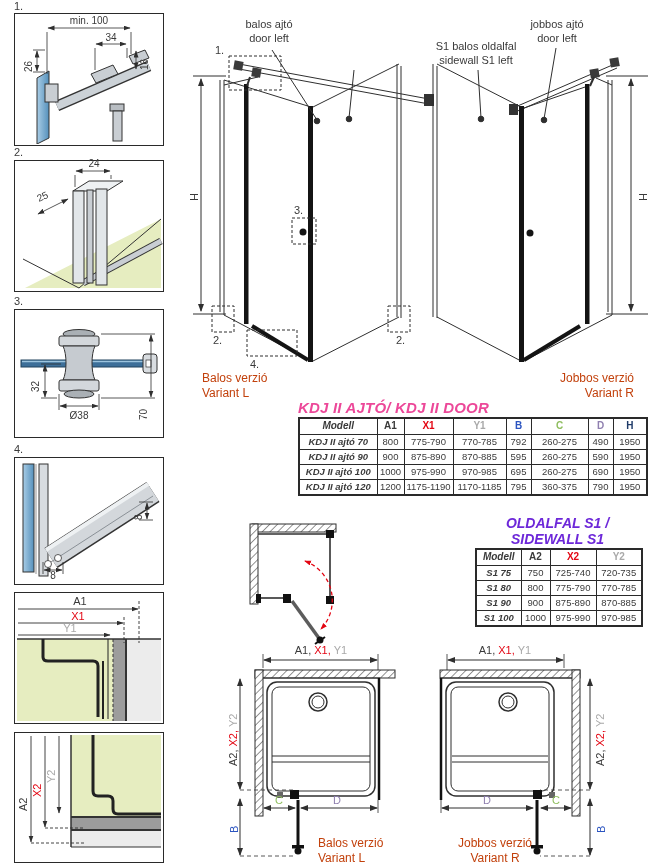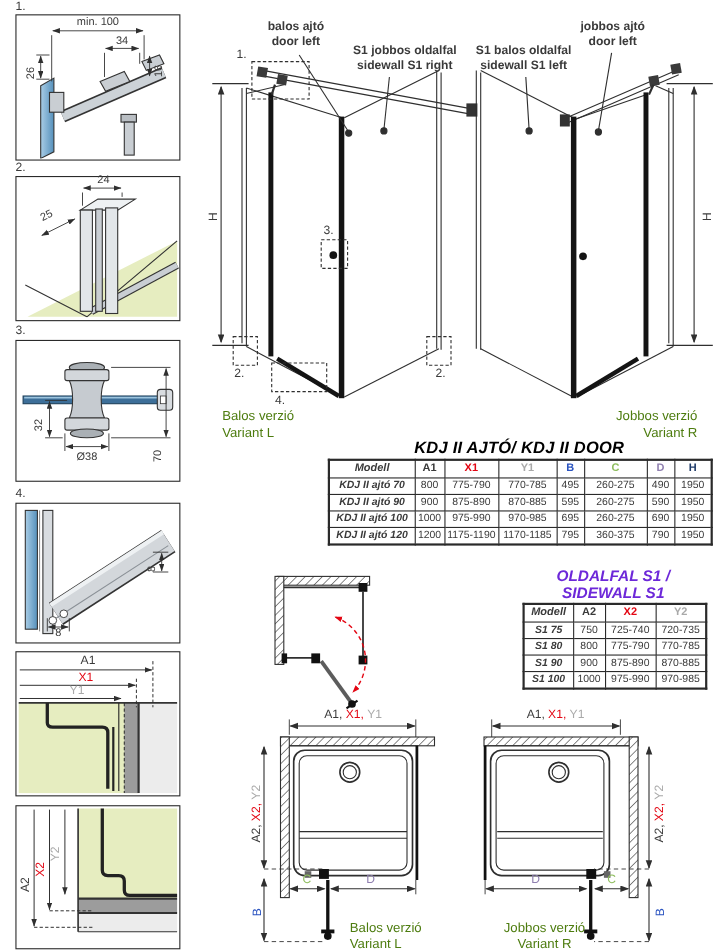--- a/index.html
+++ b/index.html
@@ -3,35 +3,35 @@
 <meta charset="utf-8">
 <style>
   html,body{margin:0;padding:0;background:#fff;}
   body{font-family:"Liberation Sans",sans-serif;color:#3a3a3a;}
   .page{position:relative;width:652px;height:865px;background:#fff;overflow:hidden;}
   .page > svg.overlay{position:absolute;left:0;top:0;z-index:1;}
   .lab{position:absolute;font-size:11px;line-height:1.2;color:#3a3a3a;z-index:3;}
   .center{text-align:center}
   .right{text-align:right}
   .vlab{position:absolute;transform:rotate(-90deg);transform-origin:0 0;white-space:nowrap;font-size:11px;color:#3a3a3a;z-index:3;}
-  .cap{position:absolute;font-size:12px;line-height:1.25;color:#4d7c0f;z-index:3;}
+  .cap{position:absolute;font-size:12px;line-height:1.25;color:#c2410c;z-index:3;}
   .dnum{position:absolute;font-size:11px;color:#3a3a3a;z-index:3;}
   .dbox{position:absolute;width:148px;border:1px solid #2a2a2a;background:#fff;z-index:2;}
   .dbox svg{display:block;}
   .dim{position:absolute;font-size:10px;color:#3a3a3a;z-index:3;}
   .dvlab{position:absolute;transform:rotate(-90deg);transform-origin:0 0;white-space:nowrap;font-size:10px;color:#3a3a3a;z-index:3;}
   .red{color:#e30613}.gray{color:#a9a9a9}.blue{color:#2b54c0}
   .green{color:#8fbe5f}.purple{color:#9080b0}.navy{color:#1e3a68}
-  .t-title{position:absolute;font-weight:bold;font-style:italic;font-size:15px;color:#000000;text-align:center;z-index:3;letter-spacing:.2px;}
+  .t-title{position:absolute;font-weight:bold;font-style:italic;font-size:15px;color:#ec4899;text-align:left;z-index:3;letter-spacing:.2px;}
   .t-title2{position:absolute;font-weight:bold;font-style:italic;font-size:14px;color:#6d28d9;text-align:center;line-height:1.15;z-index:3;}
   table.spec{position:absolute;border-collapse:collapse;background:#fff;border:2px solid #2a2a2a;z-index:3;table-layout:fixed;}
   .spec th,.spec td{border:1px solid #2a2a2a;font-size:9.5px;text-align:center;padding:0 1px;height:14px;line-height:1.05;overflow:hidden;}
   .spec th{font-weight:bold;font-size:10px;height:15px;}
   .spec .mod{font-weight:bold;font-style:italic;}
-  .mlab{position:absolute;font-size:11px;line-height:1.25;color:#3a3a3a;z-index:3;font-weight:bold;}
+  .mlab{position:absolute;font-size:11px;line-height:1.25;color:#3a3a3a;z-index:3;}
   .parts span{margin-right:3px;}
   .parts span:last-child{margin-right:0;}
 </style>
 </head>
 <body>
 
 <div class="page">
 
   <svg class="overlay" width="652" height="865" viewBox="0 0 652 865">
     <defs>
@@ -377,24 +377,20 @@
     </svg>
     <span class="dvlab" style="left:2px;top:78px;font-size:11px">A2</span>
     <span class="dvlab red" style="left:16px;top:64px;font-size:11px">X2</span>
     <span class="dvlab gray" style="left:30px;top:50px;font-size:11px">Y2</span>
   </div>
 
   <div class="mlab center" style="left:226px;top:18px;width:86px">
     <span>balos ajtó</span><br>
     <span>door left</span>
   </div>
-  <div class="mlab center" style="left:312px;top:40px;width:112px">
-    <span>S1 jobbos oldalfal</span><br>
-    <span>sidewall S1 right</span>
-  </div>
   <div class="vlab" style="left:188px;top:201px">H</div>
   <div class="lab" style="left:215px;top:44px">1.</div>
   <div class="lab" style="left:294px;top:204px">3.</div>
   <div class="lab" style="left:213px;top:334px">2.</div>
   <div class="lab" style="left:396px;top:334px">2.</div>
   <div class="lab" style="left:250px;top:358px">4.</div>
   <div class="cap" style="left:202px;top:371px">
     <span>Balos verzió</span><br>
     <span>Variant L</span>
   </div>
@@ -436,21 +432,21 @@
         <th class="purple">D</th>
         <th class="navy">H</th>
       </tr>
     </thead>
     <tbody>
       <tr>
           <td class="mod">KDJ II ajtó 70</td>
           <td>800</td>
           <td>775-790</td>
           <td>770-785</td>
-          <td>495</td>
+          <td>792</td>
           <td>260-275</td>
           <td>490</td>
           <td>1950</td>
         </tr>
       <tr>
           <td class="mod">KDJ II ajtó 90</td>
           <td>900</td>
           <td>875-890</td>
           <td>870-885</td>
           <td>595</td>

